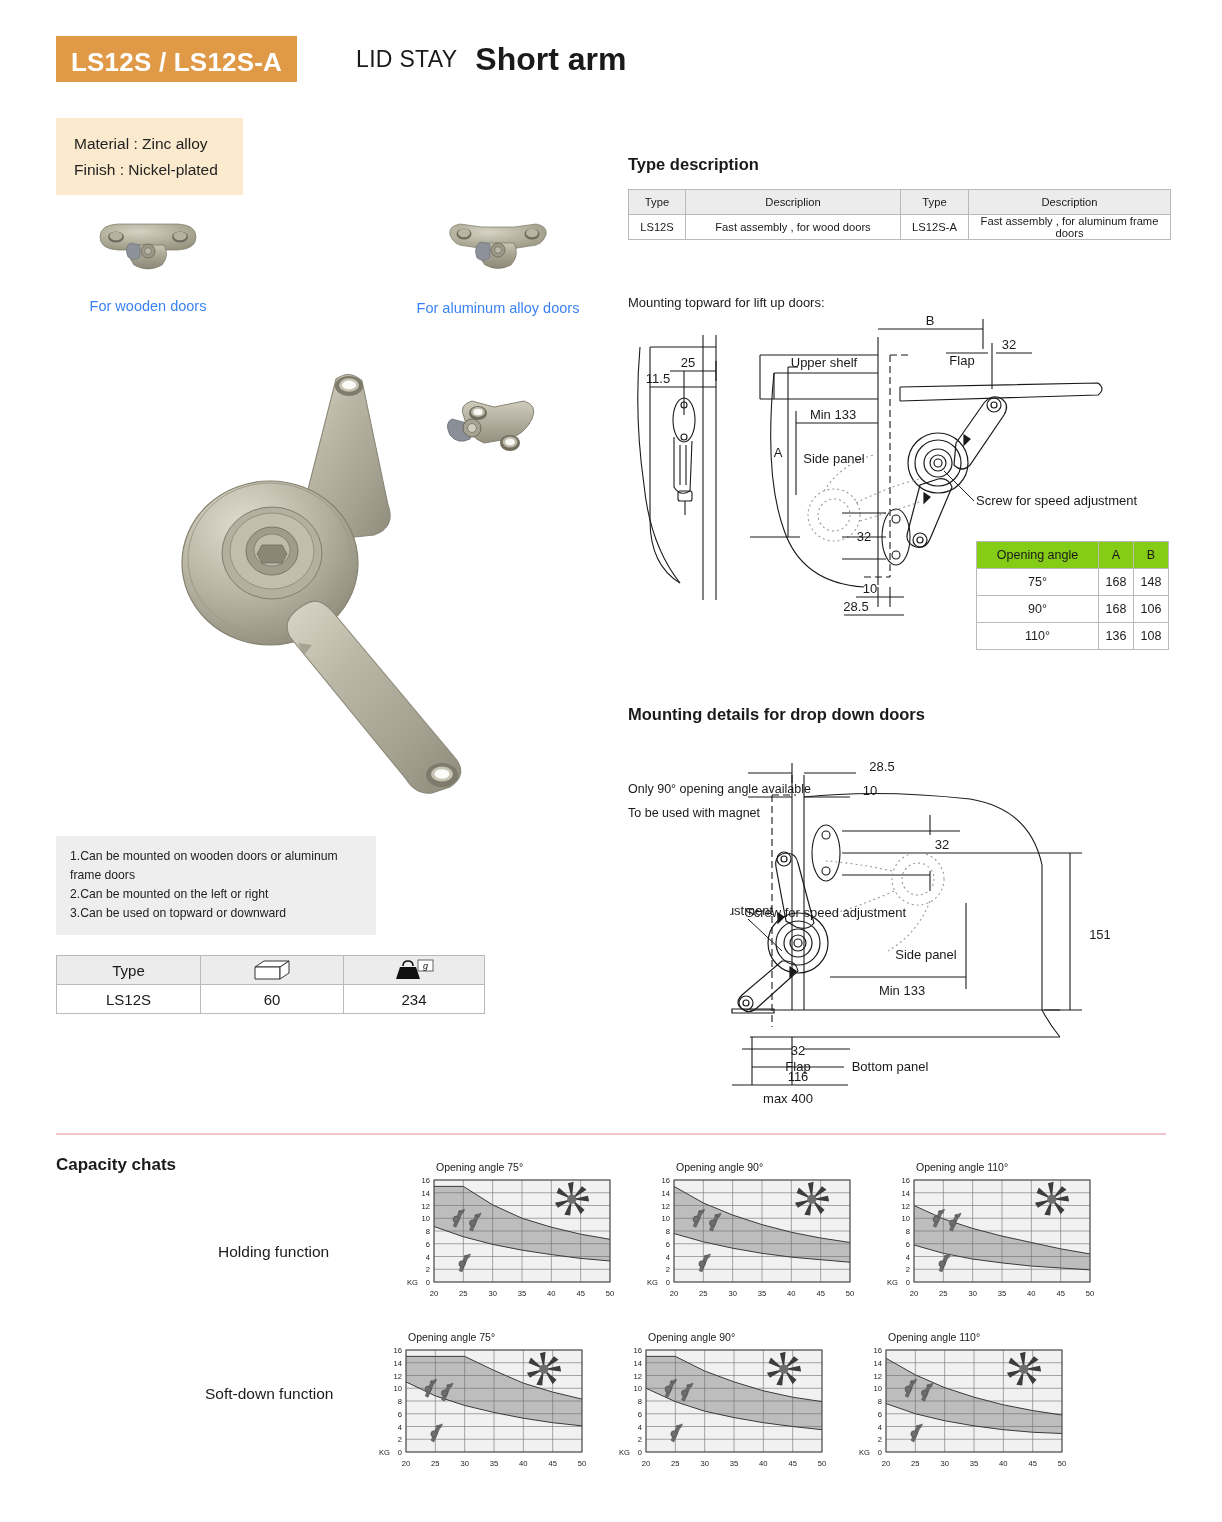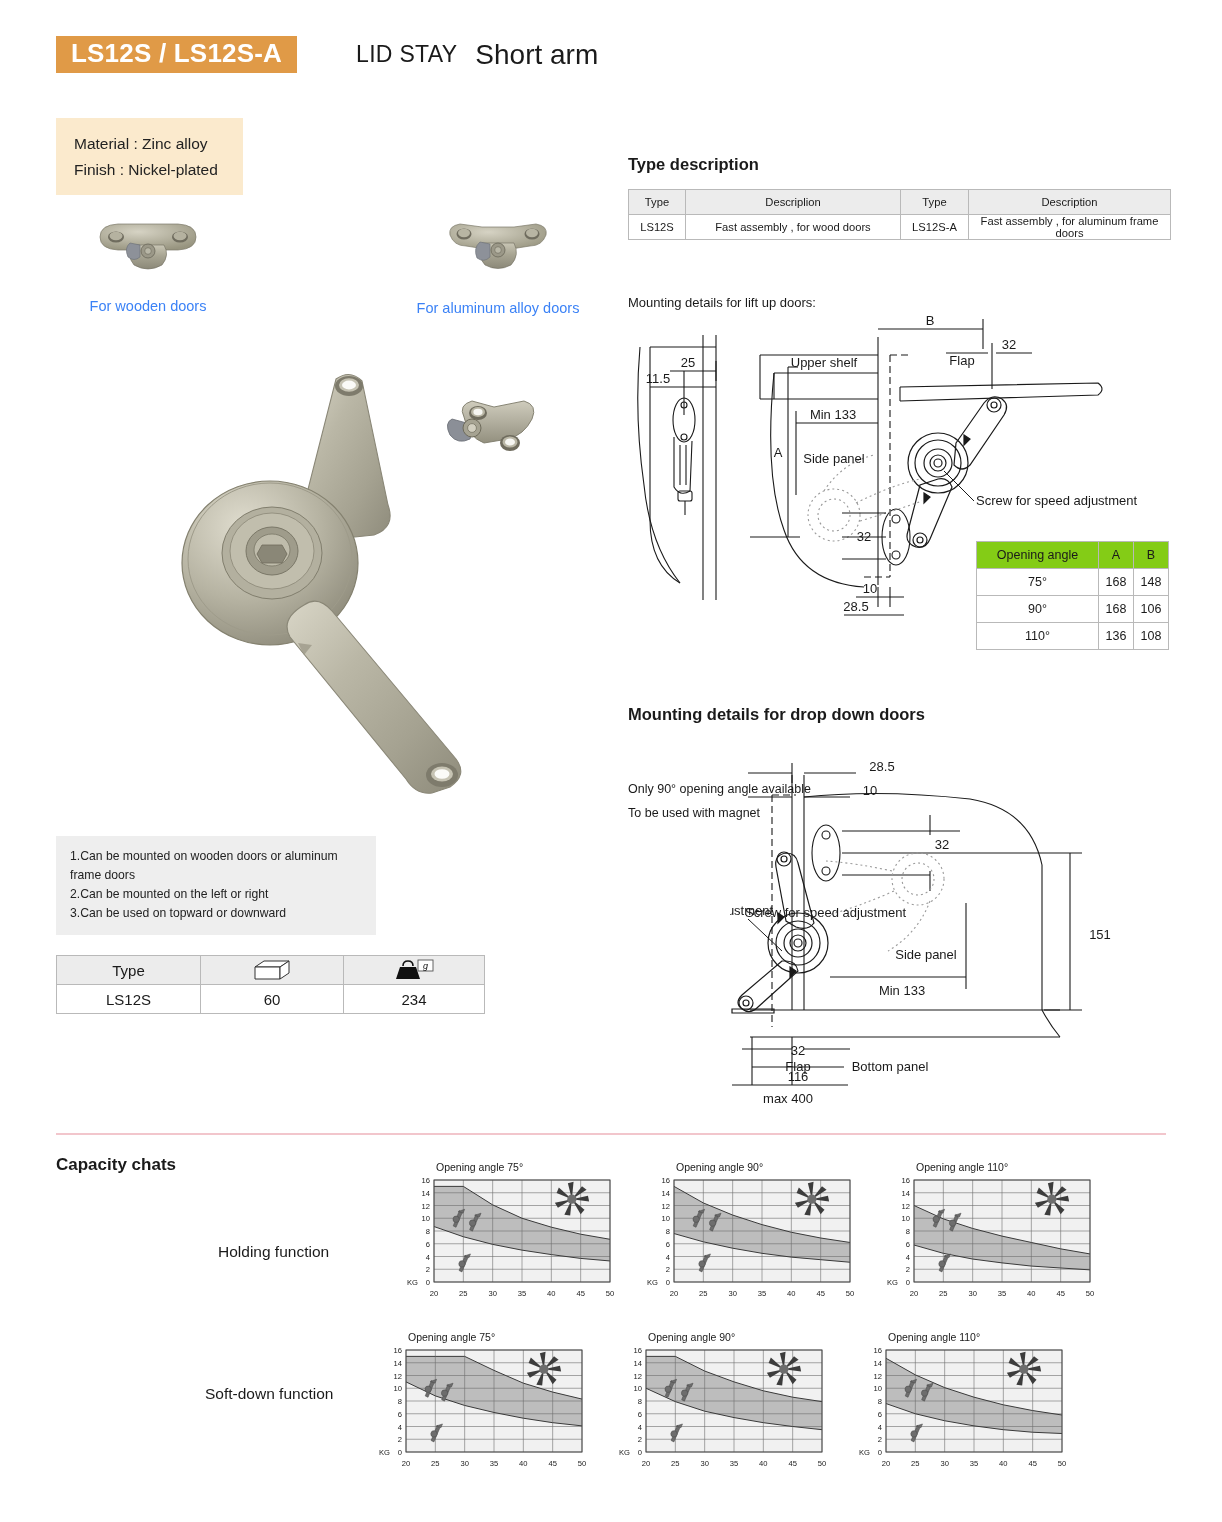--- a/index.html
+++ b/index.html
@@ -11,24 +11,24 @@
     color:#1a1a1a;
     overflow:hidden;
   }
   .abs { position:absolute; }
 
   
   #header { left:56px; top:36px; display:flex; align-items:center; gap:18px; }
   #sku-badge {
     background:#e09a47; color:#ffffff;
     font-size:26px; font-weight:bold; letter-spacing:.2px;
-    padding:4px 15px 7px 15px; line-height:1;
+    padding:13px 15px 7px 15px; line-height:1;
   }
   #title-main { font-size:23px; font-weight:normal; letter-spacing:.3px;margin-left:41px; }
-  #title-sub  { font-size:28px; font-weight:normal; }
+  #title-sub  { font-size:32px; font-weight:bold; }
 
   
   #material-box {
     left:56px; top:118px; width:187px; padding:13px 0 13px 18px;
     background:#fbeacd; line-height:1.65; font-size:15.5px; color:#222;
   }
 
   
   .photo-cap { font-size:14.5px; color:#3b82f6; text-align:center; }
 
@@ -237,21 +237,21 @@
   </tr>
   <tr>
     <td>LS12S</td>
     <td>Fast assembly , for wood doors</td>
     <td>LS12S-A</td>
     <td>Fast assembly , for aluminum frame doors</td>
   </tr>
 </tbody>
   </table>
 
-<div id="liftup-label" class="abs">Mounting details for lift up doors:</div>
+<div id="liftup-label" class="abs">Mounting topward for lift up doors:</div>
 
 <div class="abs" style="left:628px; top:315px;">
 <svg width="545" height="325" viewBox="0 0 545 325">
   <g stroke="#1a1a1a" fill="none" stroke-width="1.1">
 
     <path d="M22 32 L22 205 Q22 250 52 268"></path>
     <path d="M12 32 Q6 100 16 170 Q22 230 52 268"></path>
     <line x1="75" y1="20" x2="75" y2="285"></line>
     <line x1="88" y1="20" x2="88" y2="285"></line>
     <line x1="22" y1="32" x2="88" y2="32"></line>

